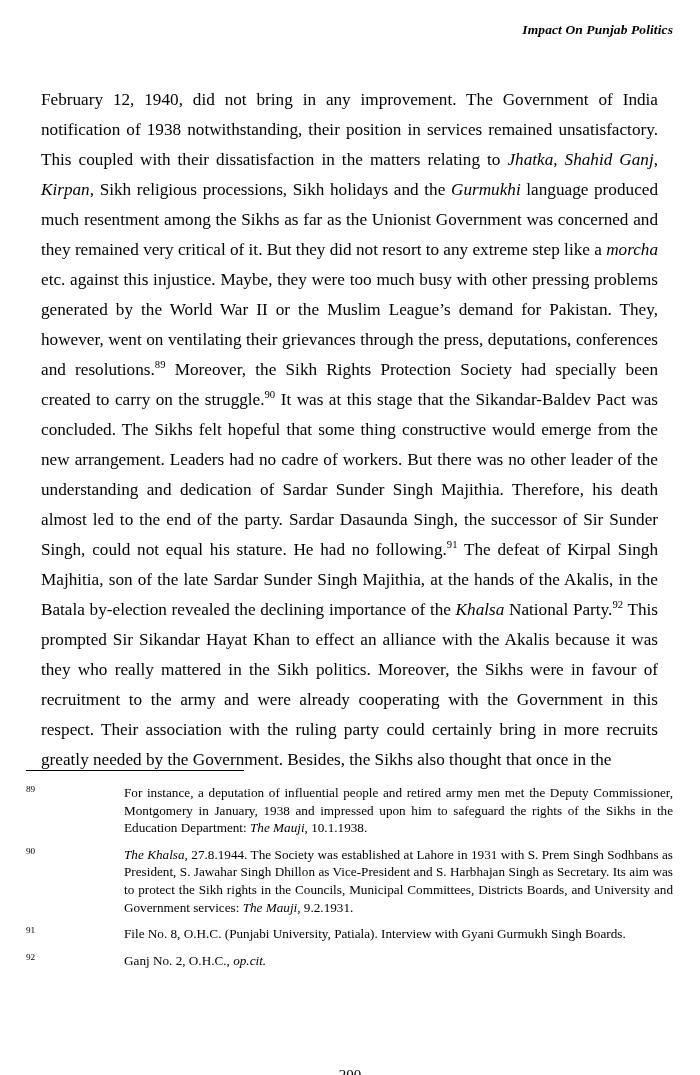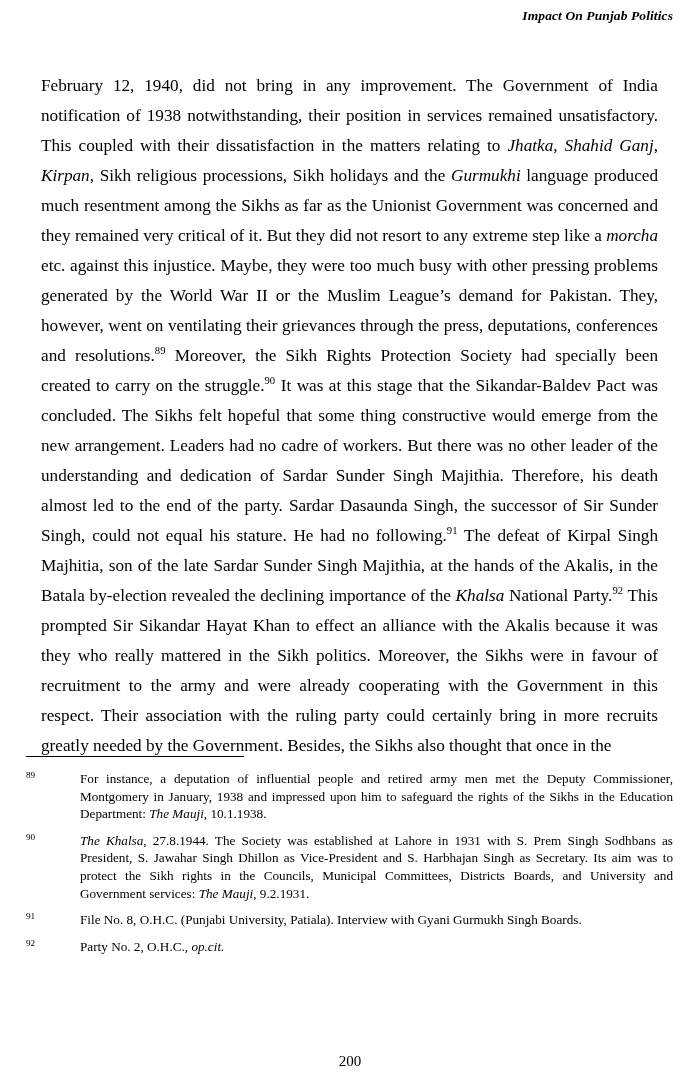--- a/index.html
+++ b/index.html
@@ -13,21 +13,21 @@
     position: relative;
     overflow: hidden;
     font-family: "Liberation Serif", "DejaVu Serif", serif;
     color: #000000;
     -webkit-font-smoothing: antialiased;
   }
 
   .page {
     position: absolute;
     left: 0;
-    top: 0;
+    top: 14px;
     width: 700px;
     height: 992px;
   }
 
   
   .running-header {
     position: absolute;
     left: 26px;
     top: 8px;
     width: 647px;
@@ -90,20 +90,21 @@
   .footnote .fn-num {
     position: absolute;
     left: 0;
     top: -3px;
     width: 24px;
     font-size: 9.2px;
     text-align: left;
   }
   .footnote .fn-text {
     display: block;
+    margin-left: 44px;
   }
 
   
   .folio {
     position: absolute;
     left: 0;
     top: 1052px;
     width: 700px;
     text-align: center;
     font-size: 15px;
@@ -131,19 +132,19 @@
       <div class="footnote">
         <span class="fn-num">90</span>
         <span class="fn-text"><span class="it">The Khalsa</span><span>, 27.8.1944. The Society was established at Lahore in 1931 with S. Prem Singh Sodhbans as President, S. Jawahar Singh Dhillon as Vice-President and S. Harbhajan Singh as Secretary. Its aim was to protect the Sikh rights in the Councils, Municipal Committees, Districts Boards, and University and Government services: </span><span class="it">The Mauji</span><span>, 9.2.1931.</span></span>
       </div>
       <div class="footnote">
         <span class="fn-num">91</span>
         <span class="fn-text"><span>File No. 8, O.H.C. (Punjabi University, Patiala). Interview with Gyani Gurmukh Singh Boards.</span></span>
       </div>
       <div class="footnote">
         <span class="fn-num">92</span>
-        <span class="fn-text"><span>Party No. 2, O.H.C., </span><span class="it">op.cit.</span></span>
+        <span class="fn-text"><span>Ganj No. 2, O.H.C., </span><span class="it">op.cit.</span></span>
       </div>
     </div>
 
   <div class="folio">200</div>
 
 </div>
 
 </body></html>

